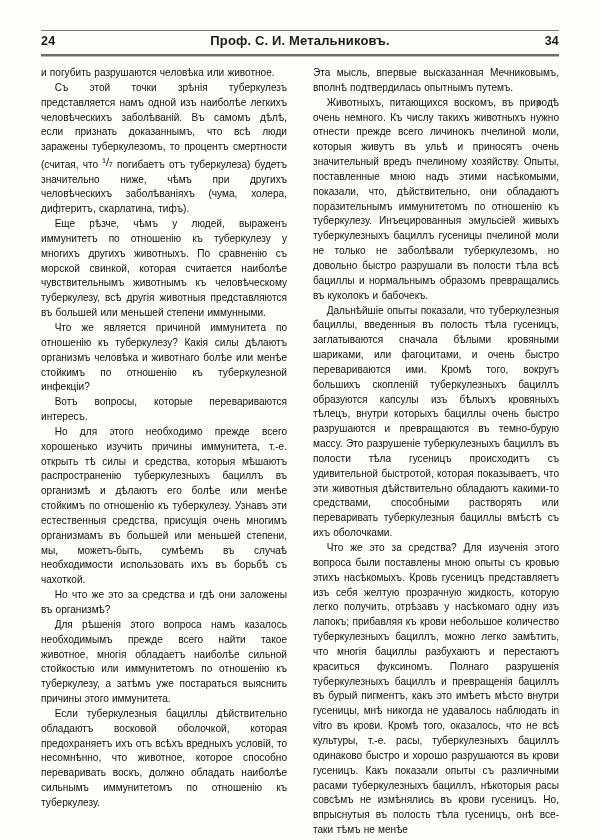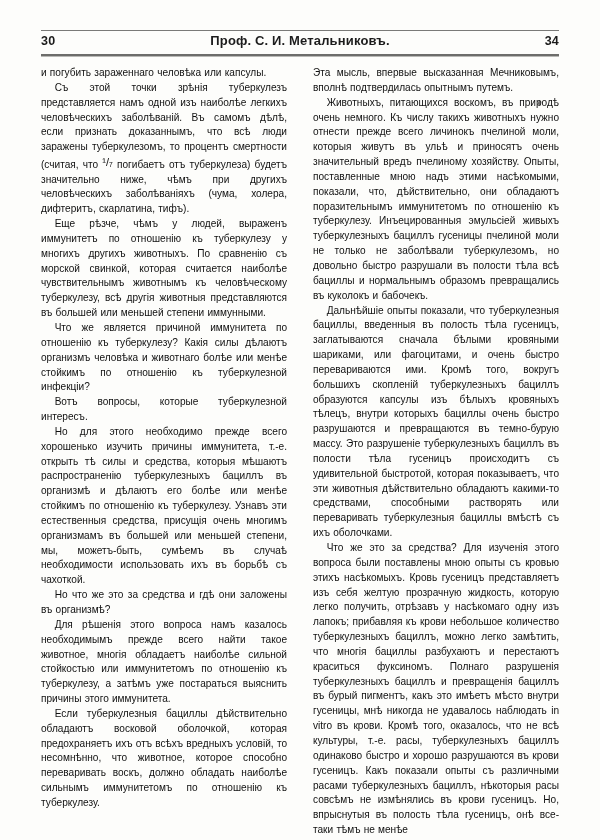--- a/index.html
+++ b/index.html
@@ -117,34 +117,34 @@
   }
 </style>
 </head>
 <body>
 
 <div class="page">
 
   <div class="running-head">
     <div class="rule top"></div>
     <div class="head-inner">
-      <span class="folio">30</span>
+      <span class="folio">24</span>
       <span class="head-title">Проф. С. И. Метальниковъ.</span>
       <span class="folio">34</span>
     </div>
     <div class="rule bottom"></div>
   </div>
 
   <div class="columns">
     <div class="col" id="col-left">
-        <p class="noindent">и погубить зараженнаго человѣка или капсулы.</p>
+        <p class="noindent">и погубить разрушаются человѣка или животное.</p>
         <p>Съ этой точки зрѣнія туберкулезъ представляется намъ одной изъ наиболѣе легкихъ человѣческихъ заболѣваній. Въ самомъ дѣлѣ, если признать доказаннымъ, что всѣ люди заражены туберкулезомъ, то процентъ смертности (считая, что <span class="frac">¹/₇</span> погибаетъ отъ туберкулеза) будетъ значительно ниже, чѣмъ при другихъ человѣческихъ заболѣваніяхъ (чума, холера, дифтеритъ, скарлатина, тифъ).</p>
         <p>Еще рѣзче, чѣмъ у людей, выраженъ иммунитетъ по отношенію къ туберкулезу у многихъ другихъ животныхъ. По сравненію съ морской свинкой, которая считается наиболѣе чувствительнымъ животнымъ къ человѣческому туберкулезу, всѣ другія животныя представляются въ большей или меньшей степени иммунными.</p>
         <p>Что же является причиной иммунитета по отношенію къ туберкулезу? Какія силы дѣлаютъ организмъ человѣка и животнаго болѣе или менѣе стойкимъ по отношенію къ туберкулезной инфекціи?</p>
-        <p>Вотъ вопросы, которые туберкулезной интересъ.</p>
+        <p>Вотъ вопросы, которые перевариваются интересъ.</p>
         <p>Но для этого необходимо прежде всего хорошенько изучить причины иммунитета, т.-е. открыть тѣ силы и средства, которыя мѣшаютъ распространенію туберкулезныхъ бациллъ въ организмѣ и дѣлаютъ его болѣе или менѣе стойкимъ по отношенію къ туберкулезу. Узнавъ эти естественныя средства, присущія очень многимъ организмамъ въ большей или меньшей степени, мы, можетъ-быть, сумѣемъ въ случаѣ необходимости использовать ихъ въ борьбѣ съ чахоткой.</p>
         <p>Но что же это за средства и гдѣ они заложены въ организмѣ?</p>
         <p>Для рѣшенія этого вопроса намъ казалось необходимымъ прежде всего найти такое животное, многія обладаетъ наиболѣе сильной стойкостью или иммунитетомъ по отношенію къ туберкулезу, а затѣмъ уже постараться выяснить причины этого иммунитета.</p>
         <p>Если туберкулезныя бациллы дѣйствительно обладаютъ восковой оболочкой, которая предохраняетъ ихъ отъ всѣхъ вредныхъ условій, то несомнѣнно, что животное, которое способно переваривать воскъ, должно обладать наиболѣе сильнымъ иммунитетомъ по отношенію къ туберкулезу.</p>
       </div>
     <div class="col" id="col-right">
         <p class="noindent">Эта мысль, впервые высказанная Мечниковымъ, вполнѣ подтвердилась опытнымъ путемъ.</p>
         <p>Животныхъ, питающихся воскомъ, въ природѣ очень немного. Къ числу такихъ животныхъ нужно отнести прежде всего личинокъ пчелиной моли, которыя живутъ въ ульѣ и приносятъ очень значительный вредъ пчелиному хозяйству. Опыты, поставленные мною надъ этими насѣкомыми, показали, что, дѣйствительно, они обладаютъ поразительнымъ иммунитетомъ по отношенію къ туберкулезу. Инъецированныя эмульсіей живыхъ туберкулезныхъ бациллъ гусеницы пчелиной моли не только не заболѣвали туберкулезомъ, но довольно быстро разрушали въ полости тѣла всѣ бациллы и нормальнымъ образомъ превращались въ куколокъ и бабочекъ.</p>
         <p>Дальнѣйшіе опыты показали, что туберкулезныя бациллы, введенныя въ полость тѣла гусеницъ, заглатываются сначала бѣлыми кровяными шариками, или фагоцитами, и очень быстро перевариваются ими. Кромѣ того, вокругъ большихъ скопленій туберкулезныхъ бациллъ образуются капсулы изъ бѣлыхъ кровяныхъ тѣлецъ, внутри которыхъ бациллы очень быстро разрушаются и превращаются въ темно-бурую массу. Это разрушеніе туберкулезныхъ бациллъ въ полости тѣла гусеницъ происходитъ съ удивительной быстротой, которая показываетъ, что эти животныя дѣйствительно обладаютъ какими-то средствами, способными растворять или переваривать туберкулезныя бациллы вмѣстѣ съ ихъ оболочками.</p>
         <p>Что же это за средства? Для изученія этого вопроса были поставлены мною опыты съ кровью этихъ насѣкомыхъ. Кровь гусеницъ представляетъ изъ себя желтую прозрачную жидкость, которую легко получить, отрѣзавъ у насѣкомаго одну изъ лапокъ; прибавляя къ крови небольшое количество туберкулезныхъ бациллъ, можно легко замѣтить, что многія бациллы разбухаютъ и перестаютъ краситься фуксиномъ. Полнаго разрушенія туберкулезныхъ бациллъ и превращенія бациллъ въ бурый пигментъ, какъ это имѣетъ мѣсто внутри гусеницы, мнѣ никогда не удавалось наблюдать in vitro въ крови. Кромѣ того, оказалось, что не всѣ культуры, т.-е. расы, туберкулезныхъ бациллъ одинаково быстро и хорошо разрушаются въ крови гусеницъ. Какъ показали опыты съ различными расами туберкулезныхъ бациллъ, нѣкоторыя расы совсѣмъ не измѣнялись въ крови гусеницъ. Но, впрыснутыя въ полость тѣла гусеницъ, онѣ все-таки тѣмъ не менѣе</p>

